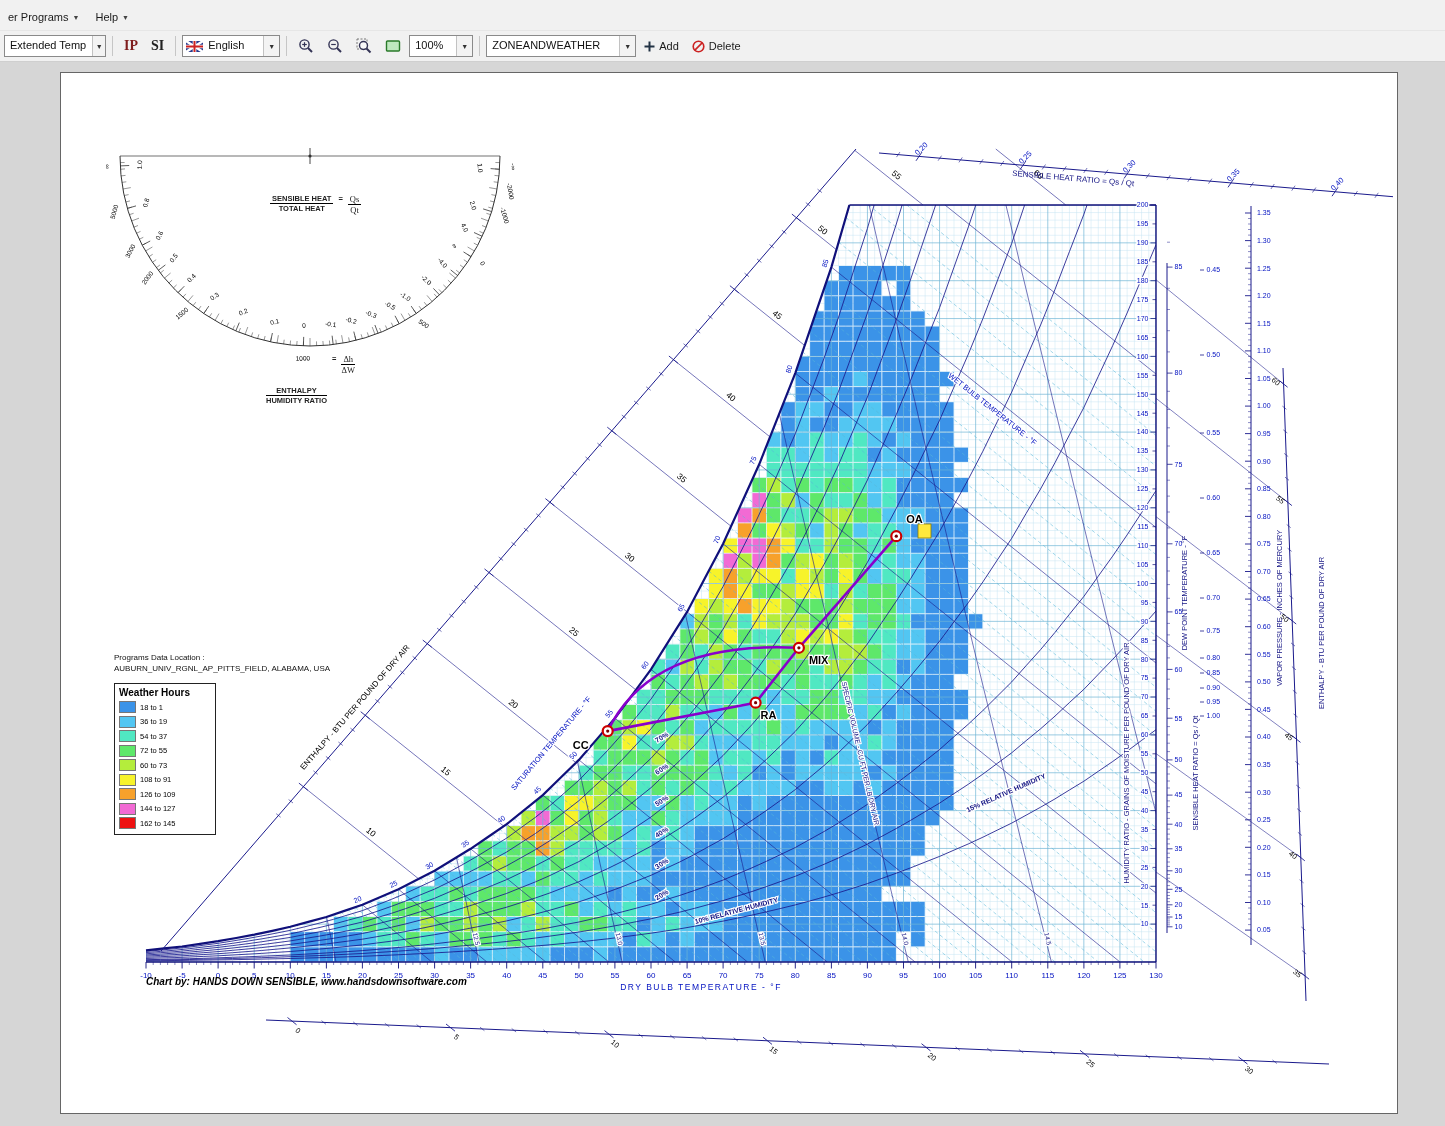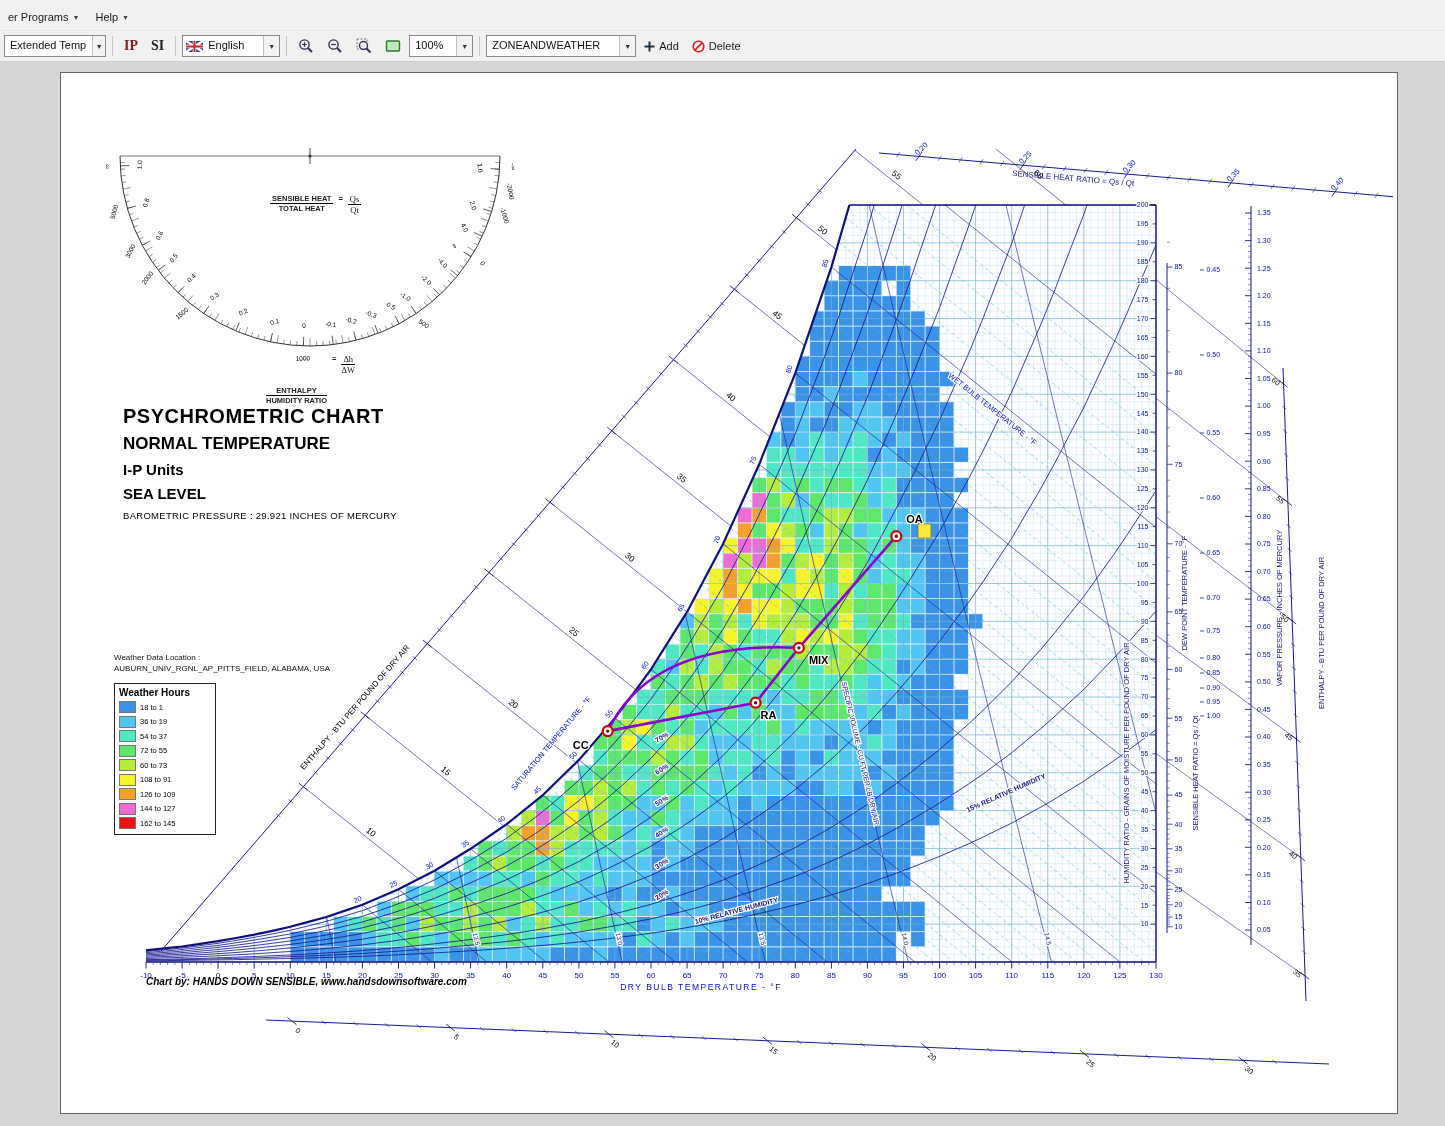--- a/index.html
+++ b/index.html
@@ -2352,30 +2352,23 @@
     <span class="frac"><span class="fr-top" style="display:block;">SENSIBLE HEAT</span><span>TOTAL HEAT</span></span>
     <span>=</span>
     <span class="frac qfrac"><span class="fr-top" style="display:block;">Qs</span><span>Qt</span></span>
   </div>
   <div class="ov fracline" style="left:205px;top:281px;">
     <span class="frac"><span class="fr-top" style="display:block;margin-top:32px;">ENTHALPY</span><span>HUMIDITY RATIO</span></span>
     <span>=</span>
     <span class="frac qfrac"><span class="fr-top" style="display:block;">Δh</span><span>ΔW</span></span>
   </div>
 
-  <div class="ov title-block">
-    <div class="tl1">PSYCHROMETRIC CHART</div>
-    <div class="tl2">NORMAL TEMPERATURE</div>
-    <div class="tl3">I-P Units</div>
-    <div class="tl4">SEA LEVEL</div>
-    <div class="tl5">BAROMETRIC PRESSURE  :  29.921 INCHES OF MERCURY</div>
-  </div>
 
   <div class="ov wloc">
-    <div>Weather Data Location :</div>
+    <div>Programs Data Location :</div>
     <div>AUBURN_UNIV_RGNL_AP_PITTS_FIELD, ALABAMA, USA</div>
   </div>
 
   <div class="ov legend">
     <div class="lt">Weather Hours</div>
     <div id="legend-rows">
         <div class="lrow">
           <span class="lsw" style="background: rgb(59, 147, 232);"></span>
           <span>18 to 1</span>
         </div>

